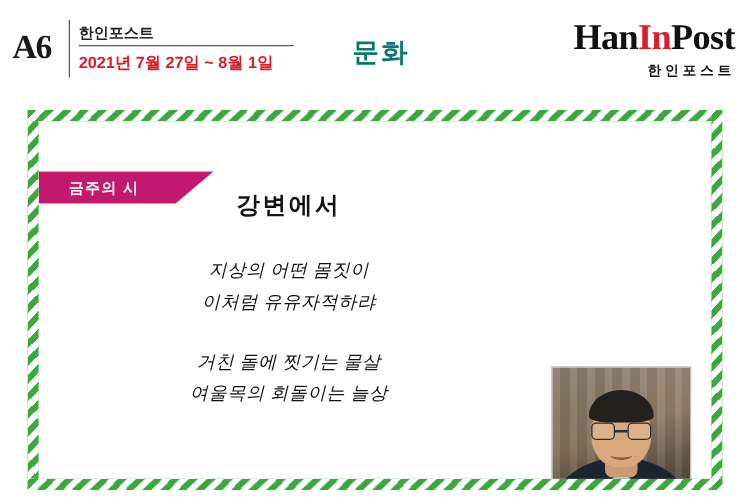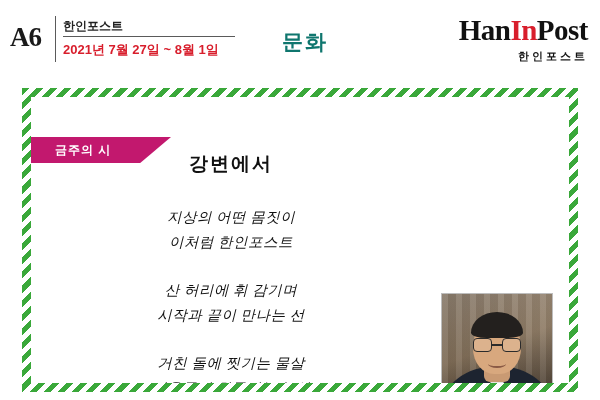--- a/index.html
+++ b/index.html
@@ -303,27 +303,23 @@
 
       <div class="ribbon">
         <span>금주의 시</span>
       </div>
 
       <div class="poem">
         <div class="poem-title">강변에서</div>
 
         <div class="stanza">
           <div class="poem-line">지상의 어떤 몸짓이</div>
-          <div class="poem-line">이처럼 한인포스트</div>
+          <div class="poem-line">이처럼 유유자적하랴</div>
         </div>
 
-        <div class="stanza">
-          <div class="poem-line">산 허리에 휘 감기며</div>
-          <div class="poem-line">시작과 끝이 만나는 선</div>
-        </div>
 
         <div class="stanza">
           <div class="poem-line">거친 돌에 찟기는 물살</div>
           <div class="poem-line">여울목의 회돌이는 늘상</div>
         </div>
       </div>
 
       <div class="photo">
         <div class="backdrop"></div>
         <div class="shoulders"></div>

